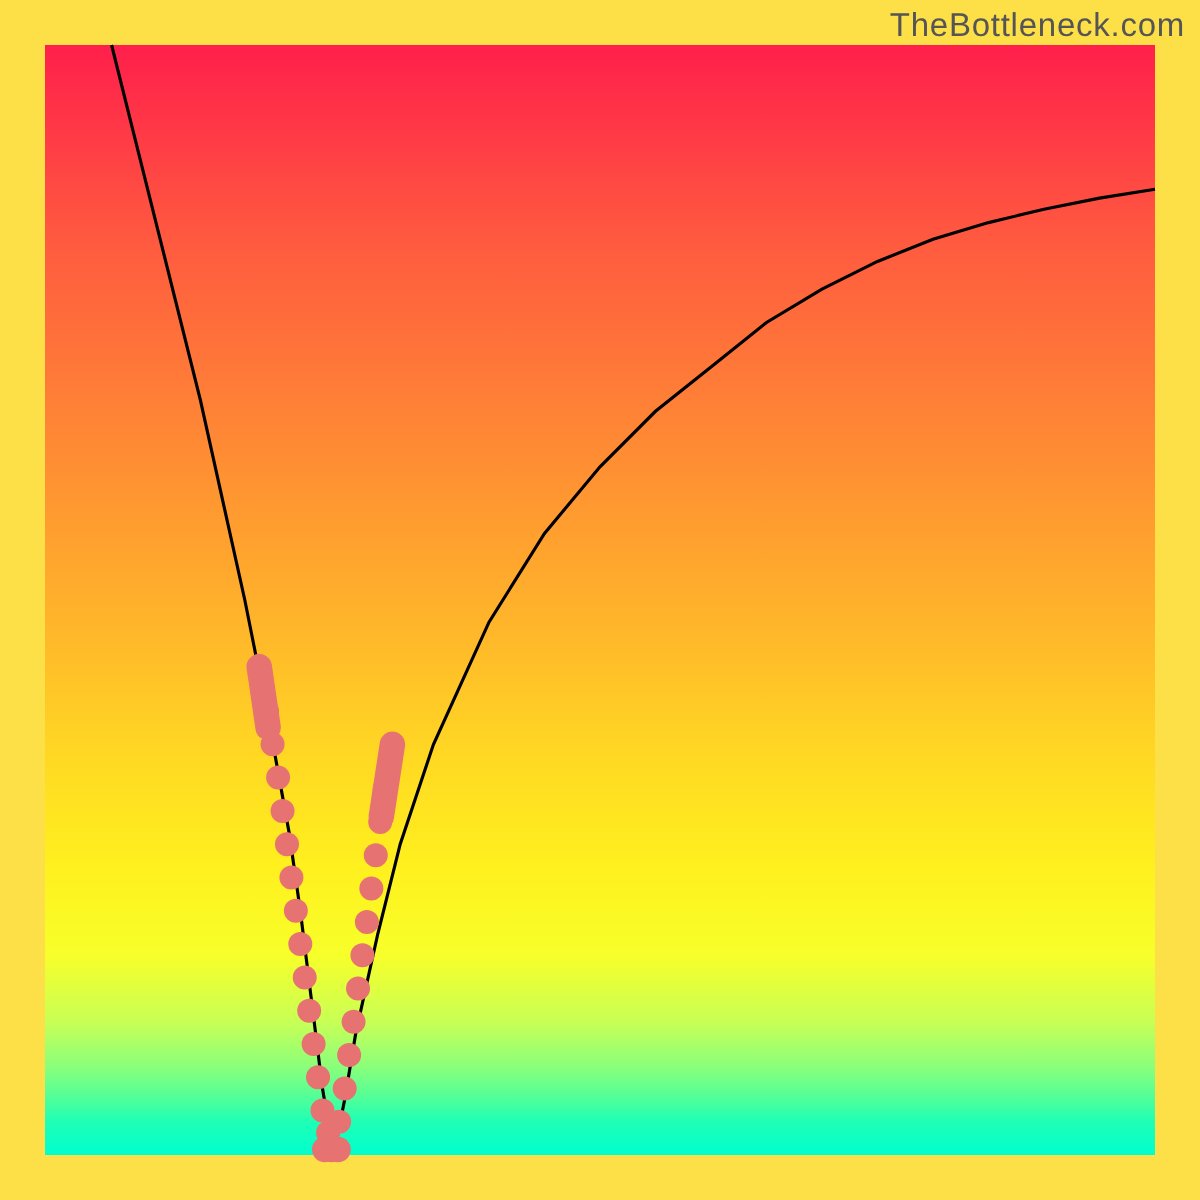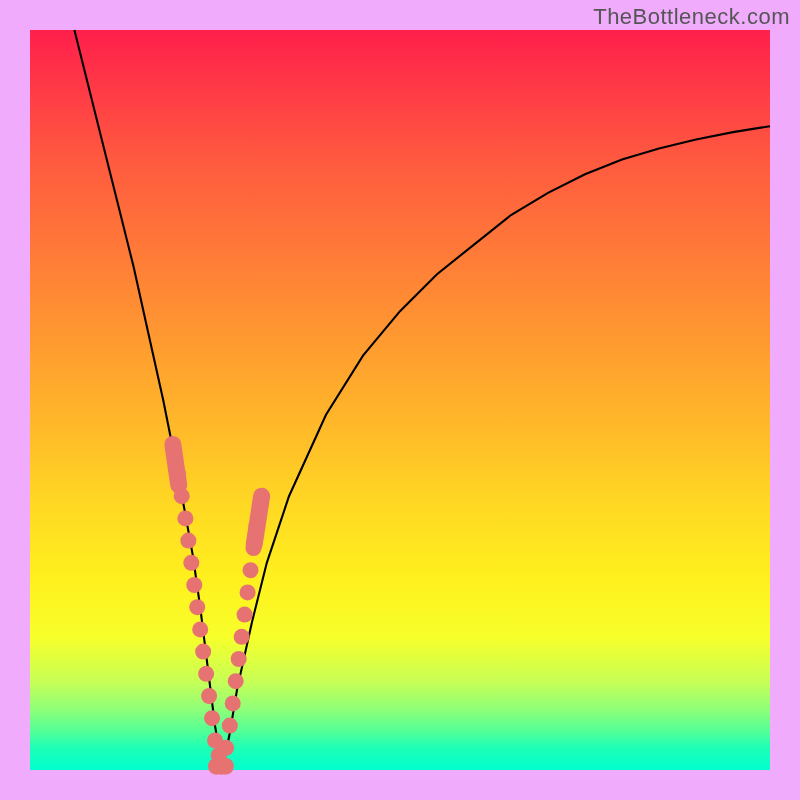--- a/index.html
+++ b/index.html
@@ -10,21 +10,21 @@
     overflow: hidden;
     background: #000;
     font-family: Arial, Helvetica, sans-serif;
   }
   .frame {
     position: absolute;
     top: 0;
     left: 0;
     width: 800px;
     height: 800px;
-    background: #f0abfc;
+    background: #fde047;
   }
   .plot-area {
     position: absolute;
     top: 30px;
     left: 30px;
     width: 740px;
     height: 740px;
     background: linear-gradient(to bottom,
       #ff1f4b 0%,
       #ff3a46 8%,

